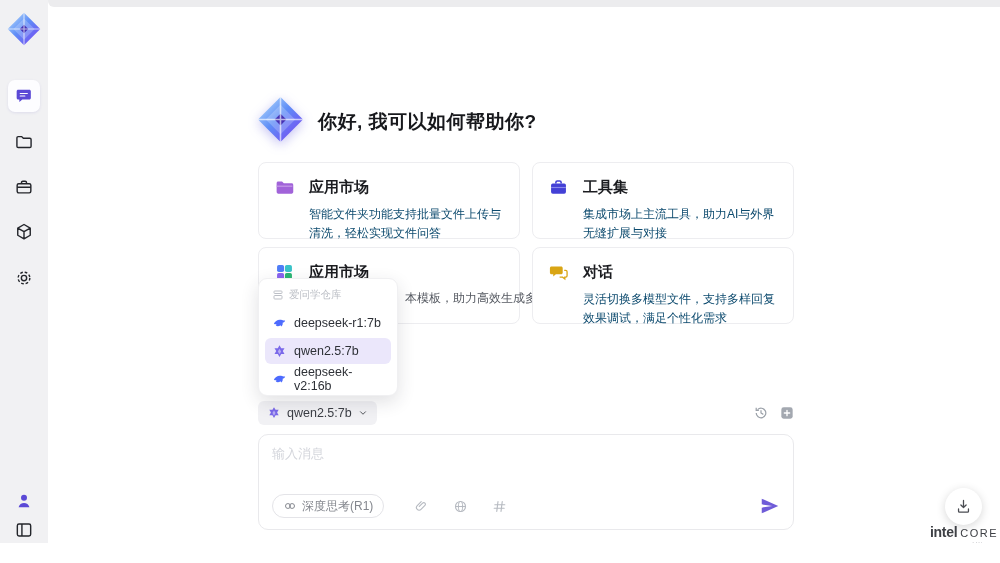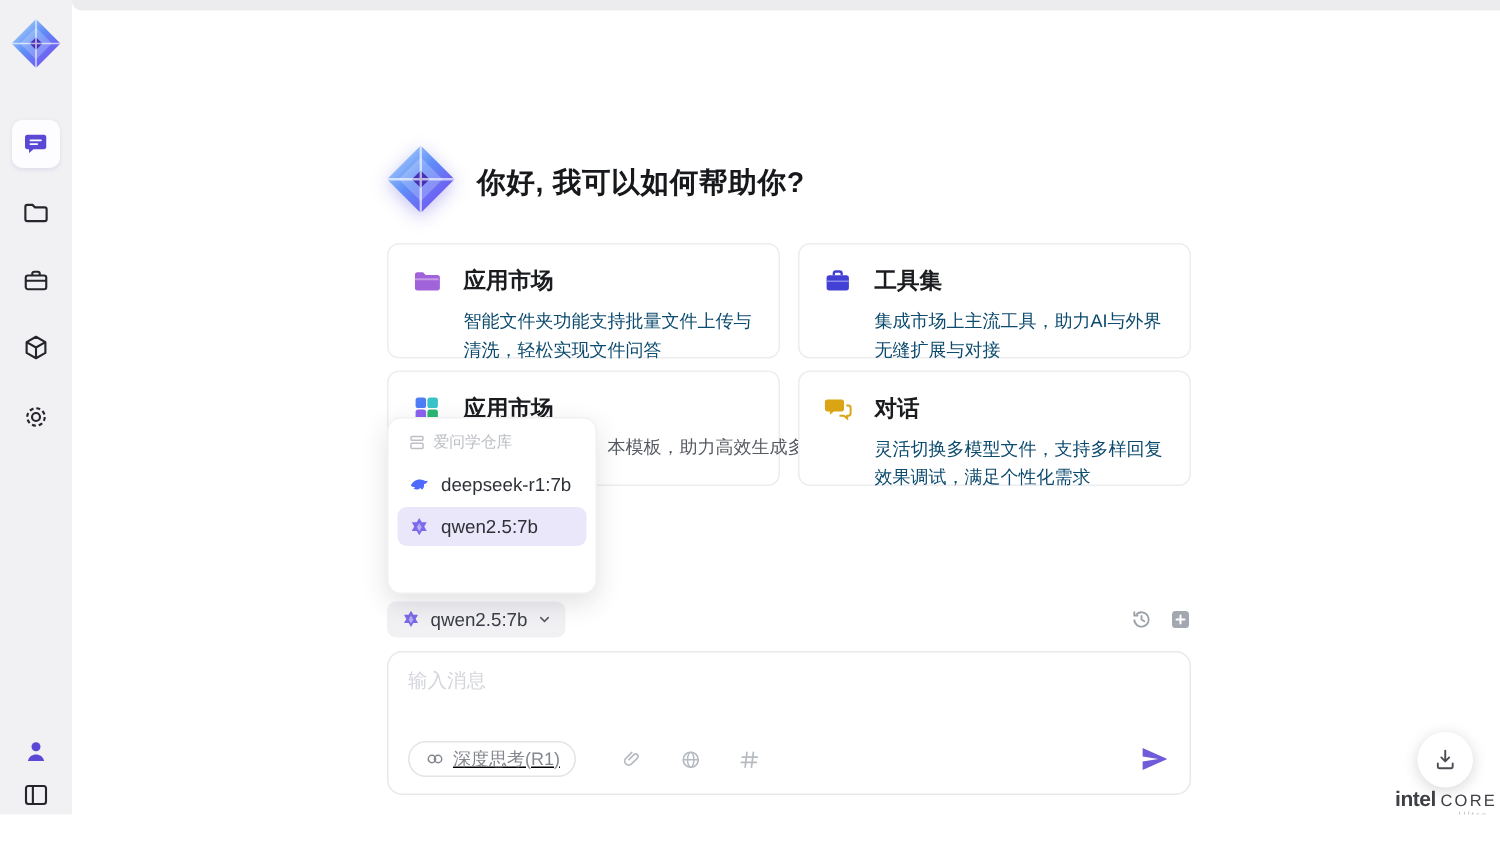--- a/index.html
+++ b/index.html
@@ -37,21 +37,21 @@
 
   
   .model-pill { position:absolute; left:258px; top:401px; height:24px; display:flex; align-items:center; gap:6px; padding:0 9px; background:#f1f1f4; border-radius:6px; font-size:12.5px; color:#3b3e45; cursor:pointer; }
   .util-icons { position:absolute; left:753px; top:405px; display:flex; gap:10px; }
   .util-icons svg { cursor:pointer; }
 
   
   .input-panel { position:absolute; left:258px; top:434px; width:536px; height:96px; background:#fff; border:1px solid #e9e9ec; border-radius:10px; padding:10px 13px; }
   .input-panel textarea { width:480px; height:38px; border:none; outline:none; resize:none; font-family:"Liberation Sans", sans-serif; font-size:13px; color:#333; background:transparent; }
   .input-panel textarea::placeholder { color:#d4d6dc; }
-  .input-row { position:absolute; left:13px; bottom:11px; display:flex; align-items:center; gap:24px;text-decoration:underline; }
+  .input-row { position:absolute; left:13px; bottom:11px; display:flex; align-items:center; gap:24px; }
   .deepthink-pill { display:flex; align-items:center; gap:5px; height:24px; padding:0 10px; border:1px solid #e4e4e8; border-radius:13px; font-size:12px; color:#84878e; background:#fff; cursor:pointer; }
   .send-btn { position:absolute; right:12px; bottom:12px; width:22px; height:22px; cursor:pointer; }
 
   
   .fab { position:absolute; left:945px; top:488px; width:37px; height:37px; border-radius:50%; background:#fff; box-shadow:0 2px 10px rgba(0,0,0,.16); display:flex; align-items:center; justify-content:center; cursor:pointer; }
   .intel { position:absolute; left:930px; top:524px; width:62px; text-align:left; color:#3e4045; }
   .intel .line { display:flex; align-items:baseline; gap:3px; }
   .intel .i1 { font-size:14px; font-weight:700; letter-spacing:-.3px; }
   .intel .i2 { font-size:11px; letter-spacing:1.5px; font-weight:400; }
   .intel .i3 { display:block; text-align:right; font-size:7px; color:#c3c4c8; letter-spacing:1px; margin-top:1px; }
@@ -219,20 +219,28 @@
     <div class="dd-item selected">
       <span class="dd-icon">
         <svg width="15" height="15" viewBox="0 0 24 24">
           <path d="M12 2l2.7 4.6H20l-2.7 4.7 2.7 4.7h-5.3L12 20.6 9.3 16H4l2.7-4.7L4 6.6h5.3z" fill="#6e5be8" opacity="0.9"></path>
           <path d="M12 7.5l2.6 4.5-2.6 4.5-2.6-4.5z" fill="#b9aef5"></path>
         </svg>
       </span>
       <span>qwen2.5:7b</span>
     </div>
 
+    <div class="dd-item">
+      <span class="dd-icon">
+        <svg width="15" height="15" viewBox="0 0 24 24">
+          <path d="M3 12.5c1.5-4.5 6.5-7.5 11.5-6.5 2.6.5 4.3 1.8 6.5 1.2-.6 2.3-2.2 3.4-4 3.6.6 2.2-.3 4.6-2.2 5.9l-1.2-1.8c-1.8 1.6-5 2.2-7.6.8l1.6-1.7c-1.8-.1-3.6-.7-4.6-1.5z" fill="#4d6bfe"></path>
+        </svg>
+      </span>
+      <span>deepseek-v2:16b</span>
+    </div>
   </div>
 
   <div class="model-pill">
     <span>
       <svg width="14" height="14" viewBox="0 0 24 24">
         <path d="M12 2l2.7 4.6H20l-2.7 4.7 2.7 4.7h-5.3L12 20.6 9.3 16H4l2.7-4.7L4 6.6h5.3z" fill="#6e5be8" opacity="0.9"></path>
         <path d="M12 7.5l2.6 4.5-2.6 4.5-2.6-4.5z" fill="#b9aef5"></path>
       </svg>
     </span>
     <span>qwen2.5:7b</span>

